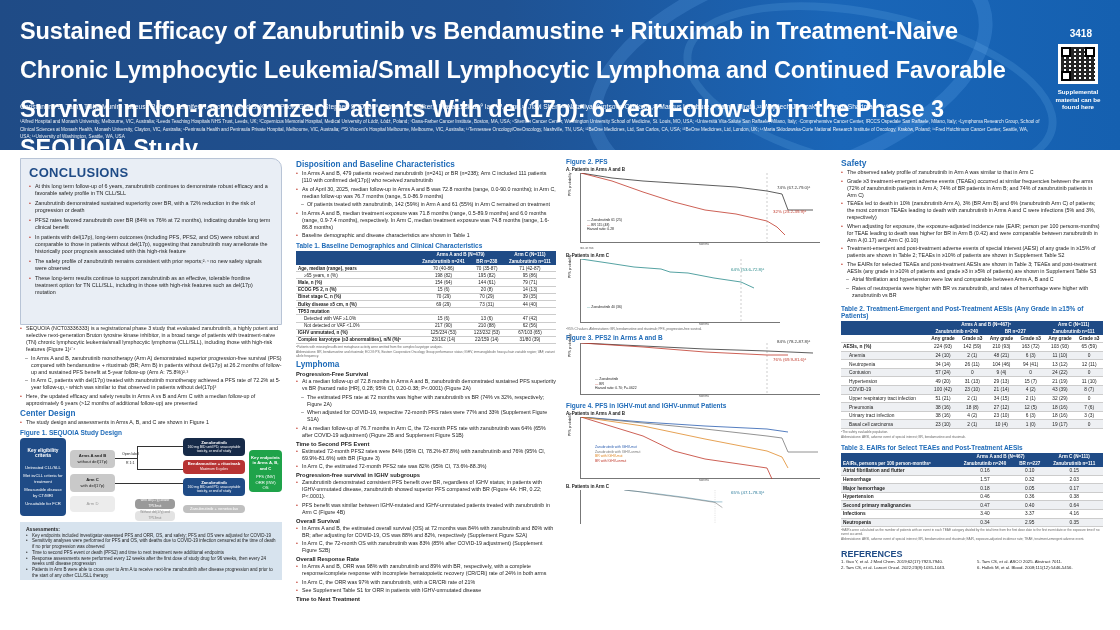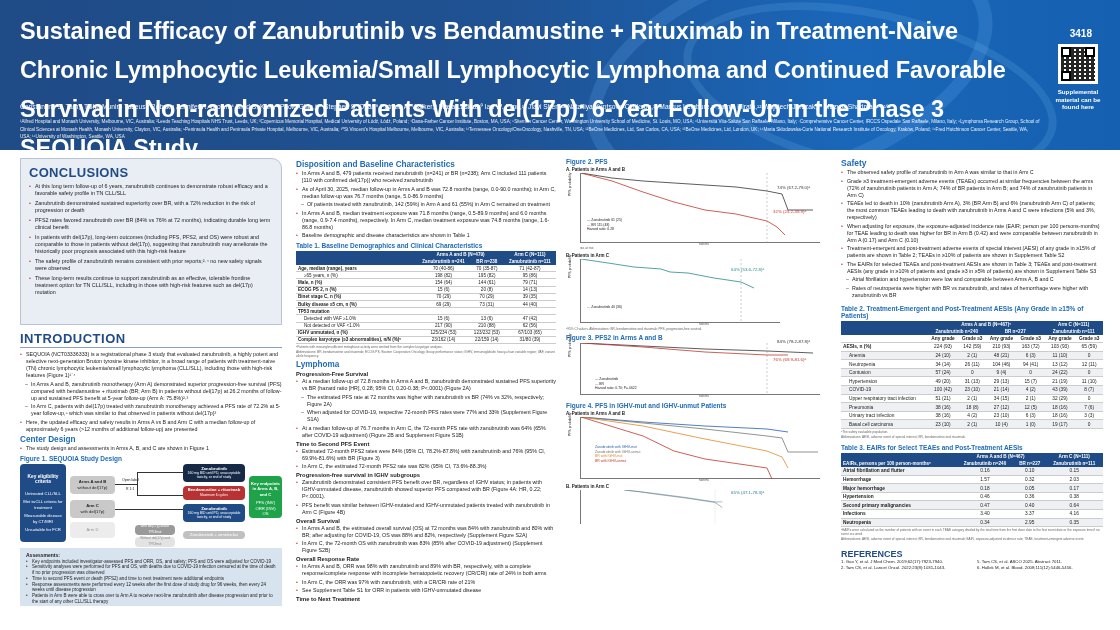--- a/index.html
+++ b/index.html
@@ -83,21 +83,20 @@
     <h2>CONCLUSIONS</h2>
     <ul>
       <li>At this long term follow-up of 6 years, zanubrutinib continues to demonstrate robust efficacy and a favorable safety profile in TN CLL/SLL</li>
       <li>Zanubrutinib demonstrated sustained superiority over BR, with a 72% reduction in the risk of progression or death</li>
       <li>PFS2 rates favored zanubrutinib over BR (84% vs 76% at 72 months), indicating durable long term clinical benefit</li>
       <li>In patients with del(17p), long-term outcomes (including PFS, PFS2, and OS) were robust and comparable to those in patients without del(17p), suggesting that zanubrutinib may ameliorate the historically poor prognosis associated with this high-risk feature</li>
       <li>The safety profile of zanubrutinib remains consistent with prior reports;²˒⁴ no new safety signals were observed</li>
       <li>These long-term results continue to support zanubrutinib as an effective, tolerable frontline treatment option for TN CLL/SLL, including in those with high-risk features such as del(17p) mutation</li>
     </ul>
   </div>
-  <div style="margin-top:6px" class="sec-h">INTRODUCTION</div>
   <ul>
     <li>SEQUOIA (NCT03336333) is a registrational phase 3 study that evaluated zanubrutinib, a highly potent and selective next-generation Bruton tyrosine kinase inhibitor, in a broad range of patients with treatment-naive (TN) chronic lymphocytic leukemia/small lymphocytic lymphoma (CLL/SLL), including those with high-risk features (Figure 1)¹⁻⁴</li>
     <li class="sub">In Arms A and B, zanubrutinib monotherapy (Arm A) demonstrated superior progression-free survival (PFS) compared with bendamustine + rituximab (BR; Arm B) in patients without del(17p) at 26.2 months of follow-up and sustained PFS benefit at 5-year follow-up (Arm A: 75.8%)²˒³</li>
     <li class="sub">In Arm C, patients with del(17p) treated with zanubrutinib monotherapy achieved a PFS rate of 72.2% at 5-year follow-up,⁵ which was similar to that observed in patients without del(17p)³</li>
     <li>Here, the updated efficacy and safety results in Arms A vs B and Arm C with a median follow-up of approximately 6 years (&gt;12 months of additional follow-up) are presented</li>
   </ul>
   <h3>Center Design</h3>
   <ul>
       <li>The study design and assessments in Arms A, B, and C are shown in Figure 1</li>
     </ul>

